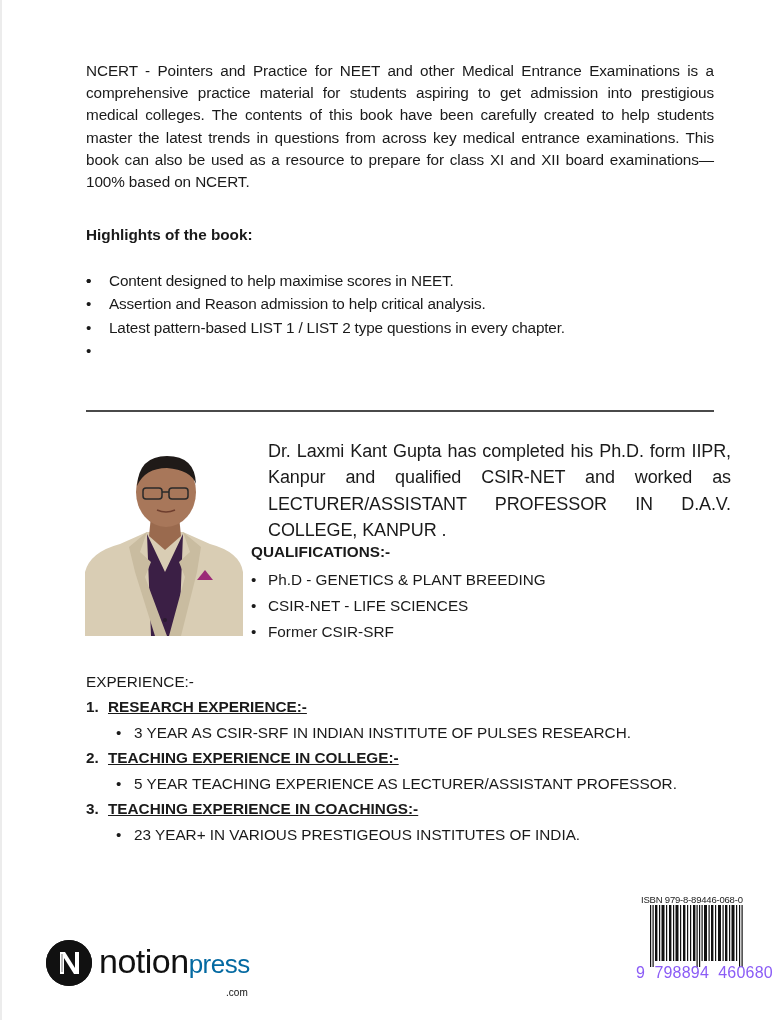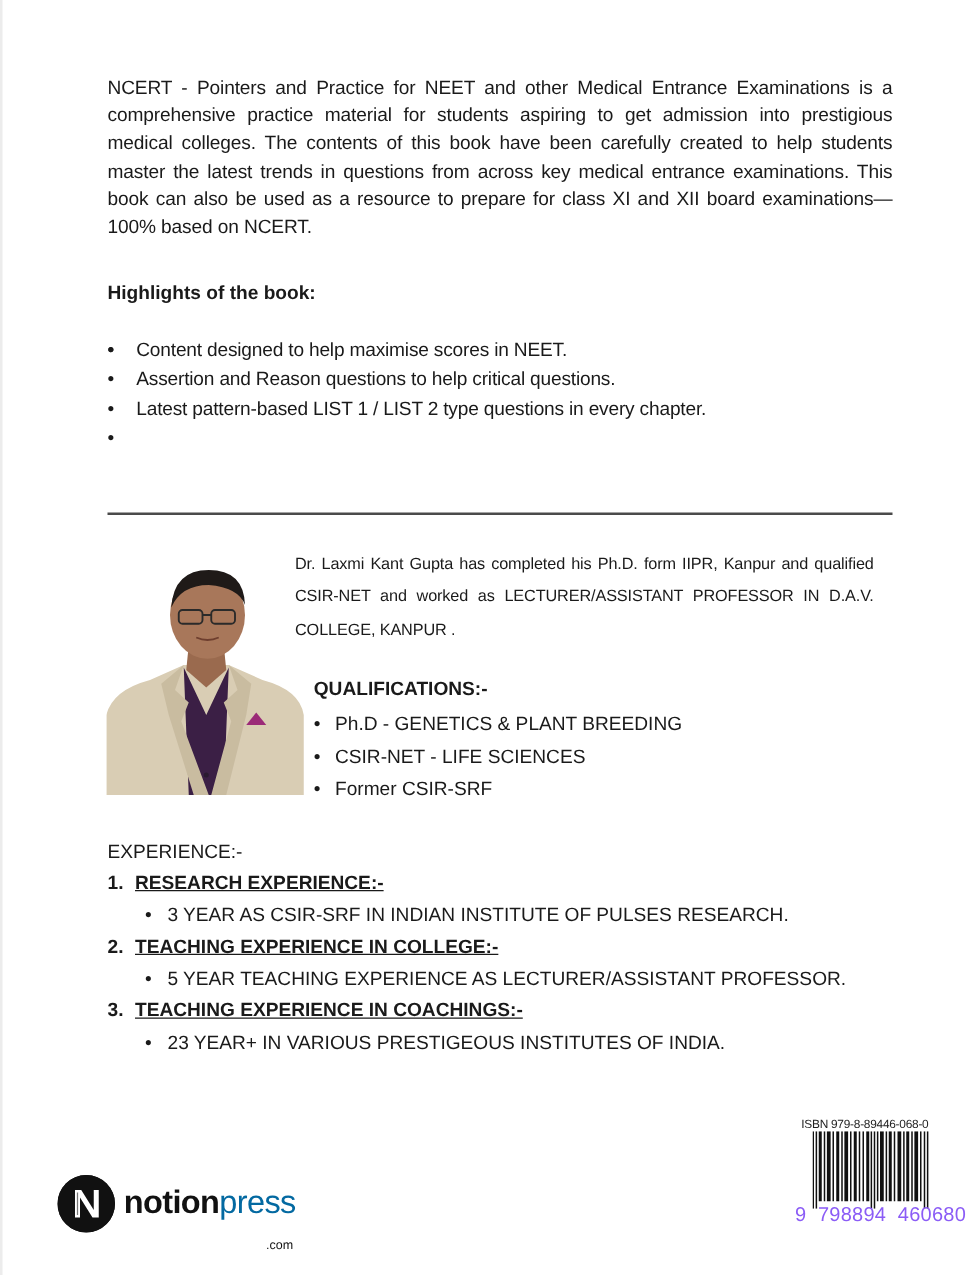--- a/index.html
+++ b/index.html
@@ -20,22 +20,22 @@
     font-size: 15.3px; line-height: 23.4px; letter-spacing: -0.15px;
   }
   .highlights-list li { position: relative; padding-left: 23px; white-space: nowrap; }
   .bullet { position: absolute; left: 0; top: 0; }
   .divider { position: absolute; left: 86px; top: 410px; width: 628px; height: 2px; background: #4a4a4a; }
 
   .author-photo {
     position: absolute; left: 85px; top: 452px; width: 160px; height: 184px; overflow: hidden; background: #fff;
   }
   .bio {
-    position: absolute; left: 236px; top: 438px; width: 463px;
-    font-size: 13px; line-height: 26.4px; text-align: justify; text-align-last: left; letter-spacing: -0.1px;
+    position: absolute; left: 268px; top: 438px; width: 463px;
+    font-size: 18px; line-height: 26.4px; text-align: justify; text-align-last: left; letter-spacing: -0.1px;
   }
   .qual-title { position: absolute; left: 251px; top: 543px; font-size: 15.3px; font-weight: bold; }
   .qual-list {
     position: absolute; left: 251px; top: 567px; margin: 0; padding: 0; list-style: none;
     font-size: 15.3px; line-height: 25.8px;
   }
   .qual-list li { position: relative; padding-left: 17px; white-space: nowrap; }
 
   .exp-title { position: absolute; left: 86px; top: 673px; font-size: 15.3px; font-weight: normal; }
   .exp-section { position: absolute; left: 86px; font-size: 15.3px; white-space: nowrap; }
@@ -47,37 +47,37 @@
   .barcode-block { position: absolute; left: 636px; top: 894px; width: 118px; height: 90px; }
   .isbn-label { position: absolute; left: 5px; top: 0; font-size: 9.5px; color: #222; white-space: nowrap; letter-spacing: -0.2px; }
   .barcode-svg { position: absolute; left: 14px; top: 11px; }
   .barcode-digits { position: absolute; left: 0; top: 70px; font-size: 16px; color: #8b5cf6; white-space: nowrap; letter-spacing: 0.2px; }
 
   .logo { position: absolute; left: 46px; top: 939px; height: 48px; display: flex; align-items: center; }
   .logo-mark {
     width: 46px; height: 46px; border-radius: 50%; background: #111; position: relative;
   }
   .logo-text { margin-left: 7px; position: relative; top: -2px; }
-  .logo-notion { font-size: 26px; font-weight: bold; letter-spacing: -0.5px; color: #111; }
+  .logo-notion { font-size: 34px; font-weight: normal; letter-spacing: -0.5px; color: #111; }
   .logo-press { font-size: 26px; font-weight: normal; letter-spacing: -0.5px; color: #0369a1; }
   .logo-com { position: absolute; right: 2px; top: 45px; font-size: 10px; color: #111; }
 </style>
 </head>
 <body>
 
 <div class="page-edge"></div>
 
 <p class="intro" style="margin:0;">NCERT - Pointers and Practice for NEET and other Medical Entrance Examinations is a comprehensive practice material for students aspiring to get admission into prestigious medical colleges. The contents of this book have been carefully created to help students master the latest trends in questions from across key medical entrance examinations. This book can also be used as a resource to prepare for class XI and XII board examinations—100% based on NCERT.</p>
 
 <div class="highlights-title">Highlights of the book:</div>
 
 <ul class="highlights-list">
   <li><span class="bullet">•</span></li>
   <li><span class="bullet">•</span><span>Content designed to help maximise scores in NEET.</span></li>
-  <li><span class="bullet">•</span><span>Assertion and Reason questions to help critical questions.</span></li>
+  <li><span class="bullet">•</span><span>Assertion and Reason admission to help critical analysis.</span></li>
   <li><span class="bullet">•</span><span>Latest pattern-based LIST 1 / LIST 2 type questions in every chapter.</span></li>
   <li><span class="bullet">•</span></li>
 </ul>
 
 <div class="divider"></div>
 
 <div class="author-photo" title="Author photo">
   <svg width="160" height="184" viewBox="0 0 160 184">
     <rect width="160" height="184" fill="#ffffff"></rect>
 

